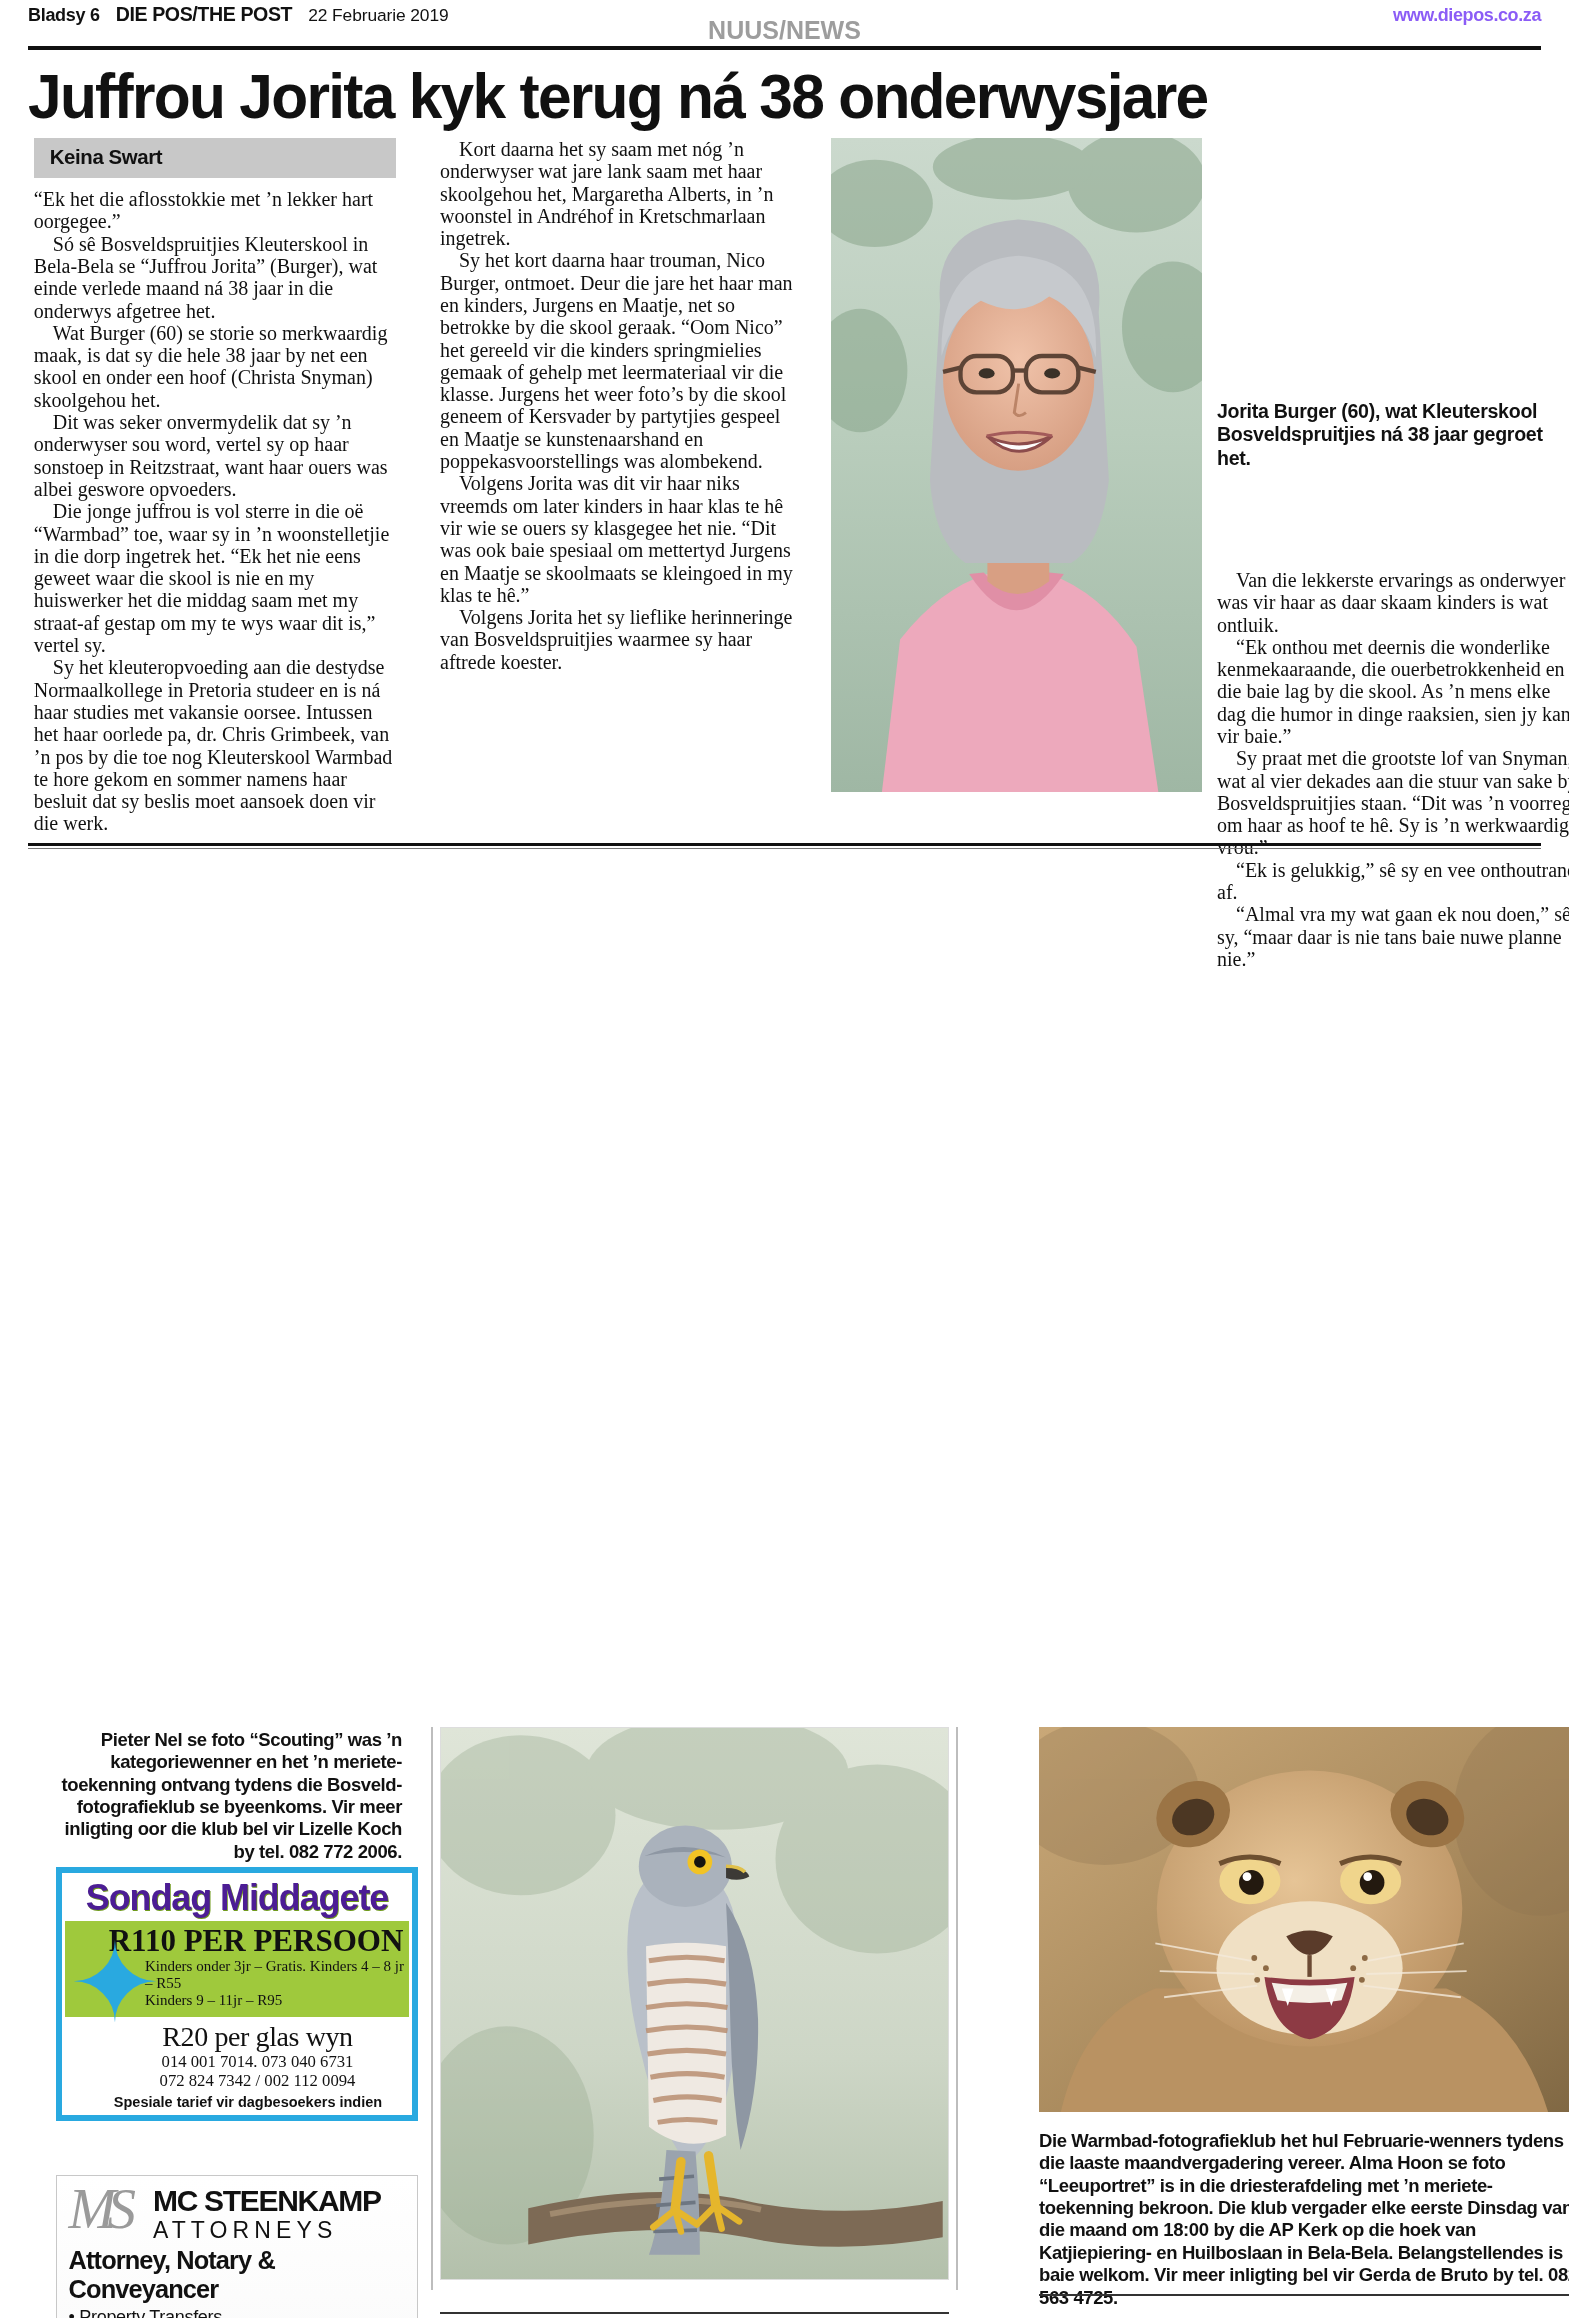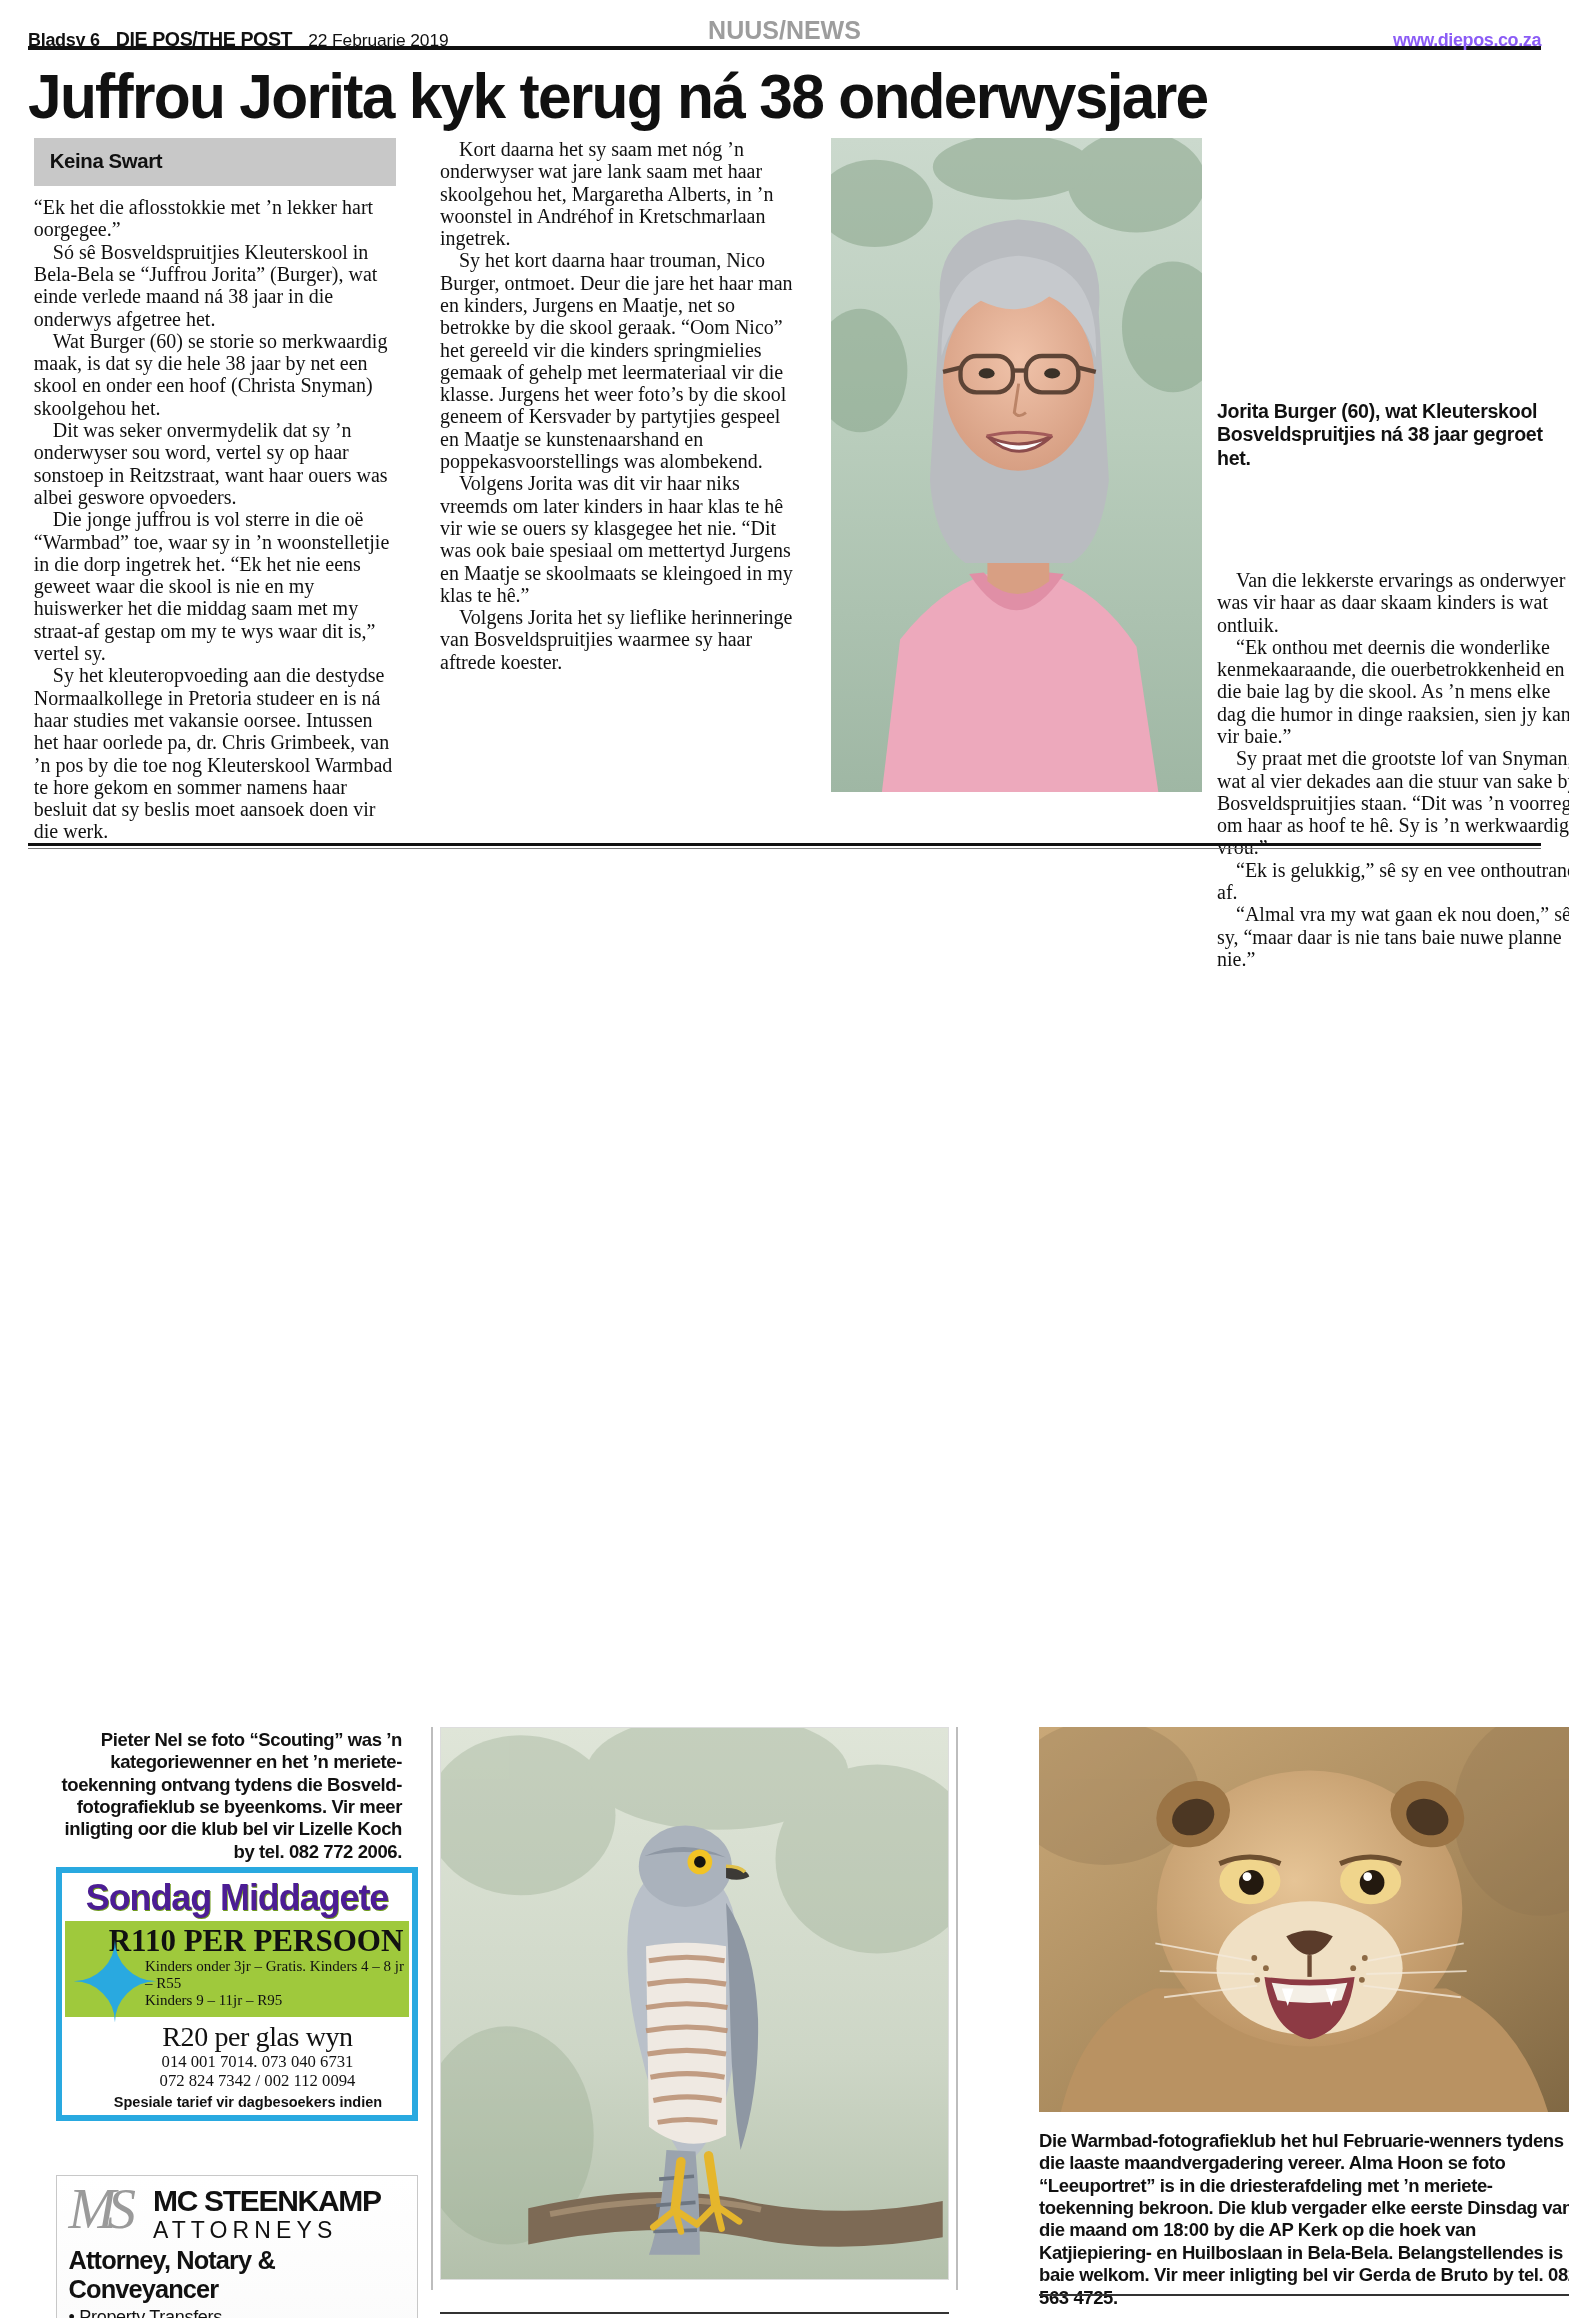--- a/index.html
+++ b/index.html
@@ -8,21 +8,21 @@
     width:1569px; height:2319px;
     background:#ffffff;
     font-family:"Liberation Serif", serif;
     color:#111;
     position:relative;
     overflow:hidden;
   }
   .page { position:relative; width:1569px; height:2319px; padding:0 28px; }
 
   
-  .masthead { display:flex; align-items:baseline; height:42px; padding-top:28px; }
+  .masthead { display:flex; align-items:baseline; height:42px; padding-top:3px; }
   .mh-left { display:flex; align-items:baseline; gap:16px; white-space:nowrap; }
   .mh-folio { font-family:"Liberation Sans", sans-serif; font-weight:bold; font-size:18px; letter-spacing:-0.3px;}
   .mh-title { font-family:"Liberation Sans", sans-serif; font-weight:bold; font-size:19.6px; letter-spacing:-0.4px;}
   .mh-date  { font-family:"Liberation Sans", sans-serif; font-size:17.4px; letter-spacing:-0.1px;}
   .mh-section {
     position:absolute; left:0; right:0; top:16px; text-align:center;
     font-family:"Liberation Sans", sans-serif; font-weight:bold; font-size:25px;
     color:#9d9d9d; letter-spacing:0px; pointer-events:none;
   }
   .mh-url {
@@ -44,21 +44,21 @@
     white-space:nowrap;
   }
 
   
   .story { position:relative; height:727px; }
   .col { position:absolute; top:0; width:362px; }
   .c1 { left:5.8px; }
   .c2 { left:412px; }
 
   .byline {
-    background:#c8c8c8; height:48px; display:flex; align-items:center;
+    background:#c8c8c8; height:40px; display:flex; align-items:center;
     padding:0 16px; margin-bottom:10.2px;
   }
   .byline span {
     font-family:"Liberation Sans", sans-serif; font-weight:bold; font-size:20.4px;
     letter-spacing:-0.4px;
   }
   .body-text { font-size:20px; line-height:1.115; text-align:left; }
   .body-text p { margin:0; text-indent:19px; }
   .body-text p.first { text-indent:0; }
 

